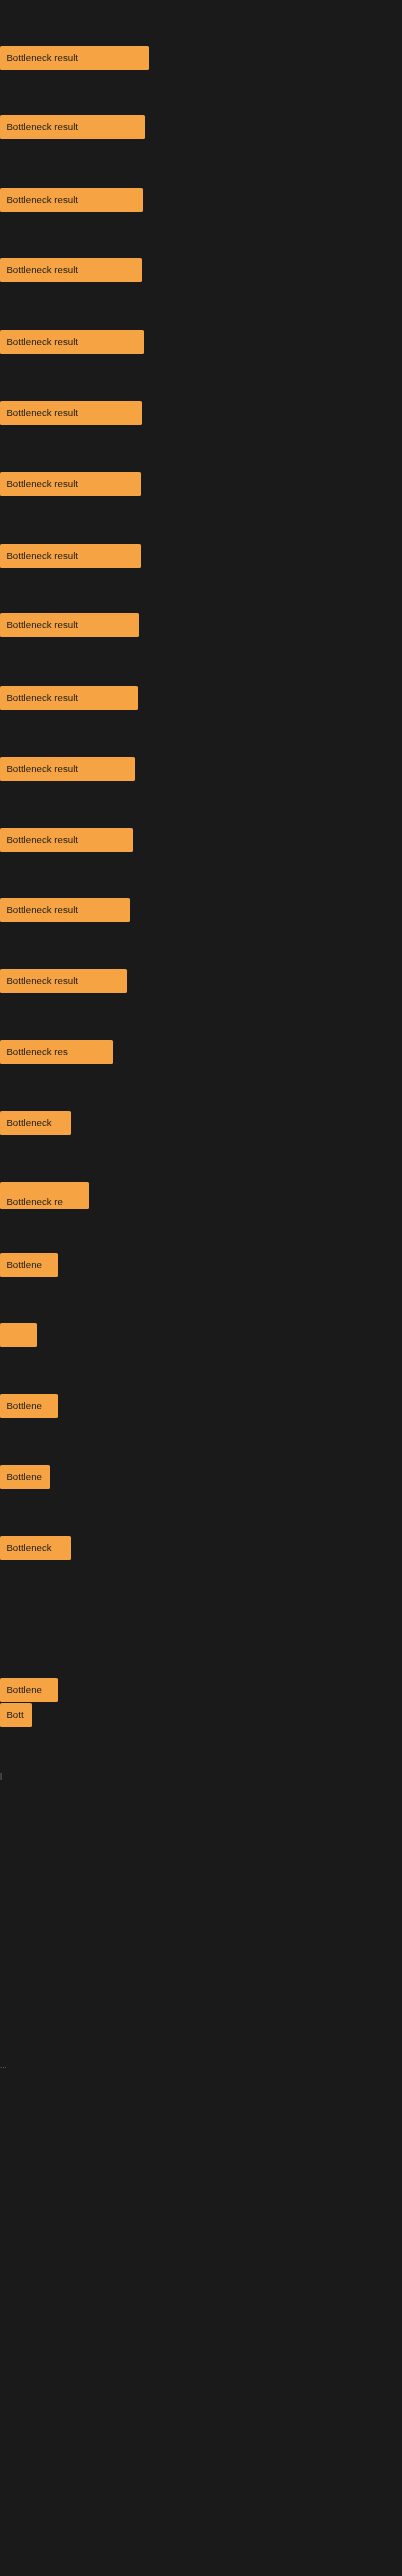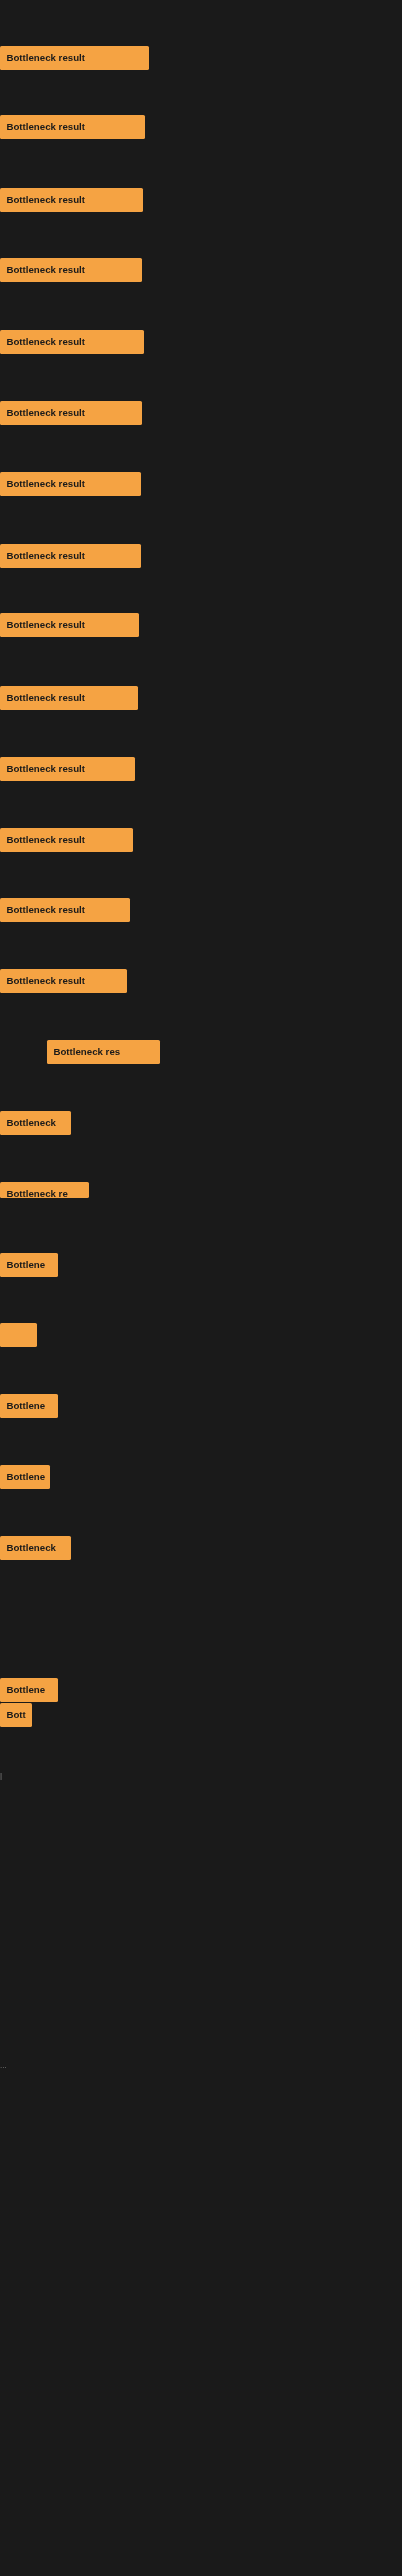--- a/index.html
+++ b/index.html
@@ -23,21 +23,21 @@
       font-size: 11.3px;
       font-weight: normal;
     }
 
     .bottleneck-item {
       position: absolute;
       left: 0;
       background-color: #f5a343;
       color: #1a1a1a;
       font-size: 9.7px;
-      font-weight: bold;
+      font-weight: normal;
       padding: 3.2px 6.4px;
       white-space: nowrap;
       overflow: hidden;
       border-radius: 1.6px;
     }
 
     .small-marker {
       position: absolute;
       left: 0;
       color: #888;
@@ -59,23 +59,23 @@
     <div class="bottleneck-item" style="top: 330px; width: 144px; height: 24px; line-height: 24px; padding-top: 0px; padding-bottom: 0px;">Bottleneck result</div>
     <div class="bottleneck-item" style="top: 401px; width: 142px; height: 24px; line-height: 24px; padding-top: 0px; padding-bottom: 0px;">Bottleneck result</div>
     <div class="bottleneck-item" style="top: 472px; width: 141px; height: 24px; line-height: 24px; padding-top: 0px; padding-bottom: 0px;">Bottleneck result</div>
     <div class="bottleneck-item" style="top: 544px; width: 141px; height: 24px; line-height: 24px; padding-top: 0px; padding-bottom: 0px;">Bottleneck result</div>
     <div class="bottleneck-item" style="top: 613px; width: 139px; height: 24px; line-height: 24px; padding-top: 0px; padding-bottom: 0px;">Bottleneck result</div>
     <div class="bottleneck-item" style="top: 686px; width: 138px; height: 24px; line-height: 24px; padding-top: 0px; padding-bottom: 0px;">Bottleneck result</div>
     <div class="bottleneck-item" style="top: 757px; width: 135px; height: 24px; line-height: 24px; padding-top: 0px; padding-bottom: 0px;">Bottleneck result</div>
     <div class="bottleneck-item" style="top: 828px; width: 133px; height: 24px; line-height: 24px; padding-top: 0px; padding-bottom: 0px;">Bottleneck result</div>
     <div class="bottleneck-item" style="top: 898px; width: 130px; height: 24px; line-height: 24px; padding-top: 0px; padding-bottom: 0px;">Bottleneck result</div>
     <div class="bottleneck-item" style="top: 969px; width: 127px; height: 24px; line-height: 24px; padding-top: 0px; padding-bottom: 0px;">Bottleneck result</div>
-    <div class="bottleneck-item" style="top: 1040px; width: 113px; height: 24px; line-height: 24px; padding-top: 0px; padding-bottom: 0px; margin-left: 47px;">Bottleneck res</div>
+    <div class="bottleneck-item" style="top: 1040px; width: 113px; height: 24px; line-height: 24px; padding-top: 0px; padding-bottom: 0px;">Bottleneck res</div>
     <div class="bottleneck-item" style="top: 1111px; width: 71px; height: 24px; line-height: 24px; padding-top: 0px; padding-bottom: 0px;">Bottleneck</div>
-    <div class="bottleneck-item" style="top: 1182px; width: 89px; height: 16px; line-height: 24px; padding-top: 0px; padding-bottom: 0px;">Bottleneck re</div>
+    <div class="bottleneck-item" style="top: 1182px; width: 89px; height: 27px; line-height: 24px; padding-top: 8px; padding-bottom: 0px;">Bottleneck re</div>
     <div class="bottleneck-item" style="top: 1253px; width: 58px; height: 24px; line-height: 24px; padding-top: 0px; padding-bottom: 0px;">Bottlene</div>
     <div class="bottleneck-item" style="top: 1323px; width: 37px; height: 24px; line-height: 24px; padding-top: 17px; padding-bottom: 0px;">Bottl</div>
     <div class="bottleneck-item" style="top: 1394px; width: 58px; height: 24px; line-height: 24px; padding-top: 0px; padding-bottom: 0px;">Bottlene</div>
     <div class="bottleneck-item" style="top: 1465px; width: 50px; height: 24px; line-height: 24px; padding-top: 0px; padding-bottom: 0px;">Bottlene</div>
     <div class="bottleneck-item" style="top: 1536px; width: 71px; height: 24px; line-height: 24px; padding-top: 0px; padding-bottom: 0px;">Bottleneck</div>
     <div class="bottleneck-item" style="top: 1703px; width: 32px; height: 24px; line-height: 24px; padding-top: 0px; padding-bottom: 0px;">Bott</div>
     <div class="bottleneck-item" style="top: 1678px; width: 58px; height: 24px; line-height: 24px; padding-top: 0px; padding-bottom: 0px;">Bottlene</div>
     <div class="small-marker" style="top: 1771px;">|</div>
     <div class="small-marker" style="top: 2061px;">...</div>
   </div>

